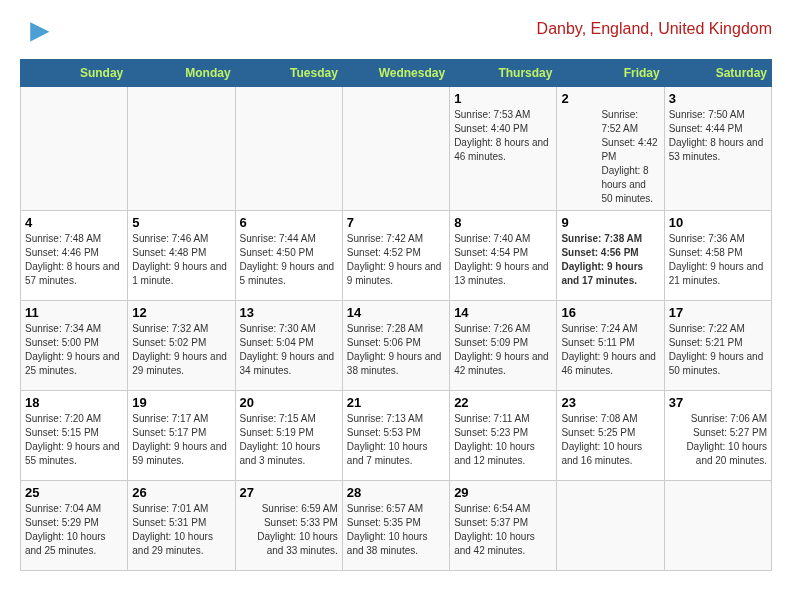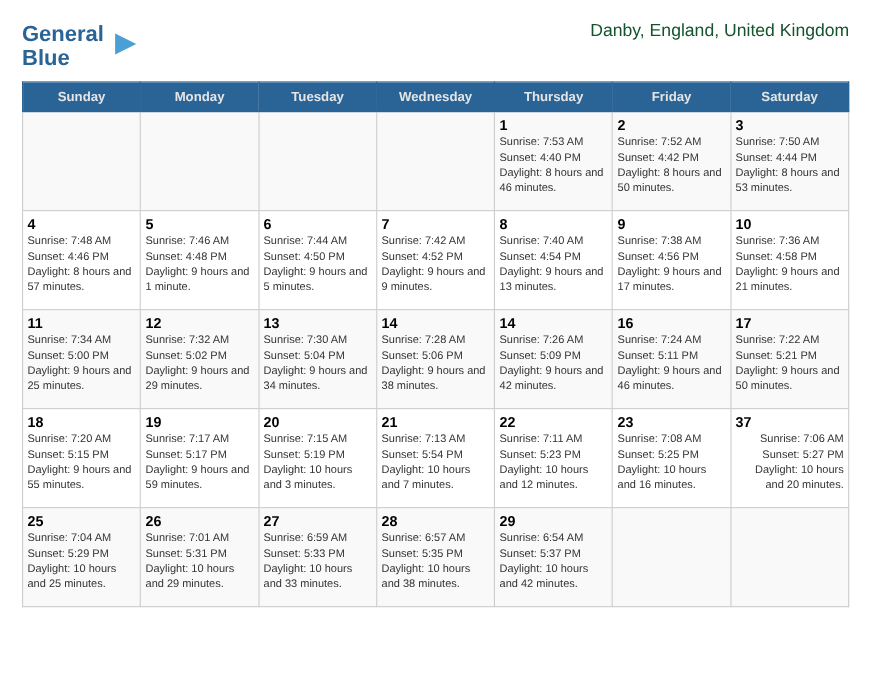--- a/index.html
+++ b/index.html
@@ -24,32 +24,32 @@
     .title-section {
       text-align: right;
     }
     .month-year {
       font-size: 36px;
       font-weight: bold;
       color: #333;
     }
     .location {
       font-size: 16px;
-      color: #14532d;
+      color: #b91c1c;
     }
     table {
       width: 100%;
       border-collapse: collapse;
       font-size: 11px;
     }
     thead tr th {
       background-color: #2a6496;
-      color: #e5e5e5;
+      color: #bef264;
       padding: 6px 4px;
-      text-align: center;
+      text-align: right;
       font-size: 12px;
       font-weight: bold;
       border: 1px solid #2a6496;
     }
     tbody tr td {
       border: 1px solid #ccc;
       vertical-align: top;
       padding: 4px;
       width: calc(100% / 7);
       min-height: 80px;
@@ -74,24 +74,20 @@
     tbody tr:nth-child(even) td {
       background-color: #fff;
     }
   </style>
 </head>
 <body>
 
 <div class="header-section">
   <div class="logo">
     <div style="display:flex; align-items:center;">
-      <div>
-        <div style="font-size:20px; font-weight:bold; color:#333; line-height:1.1;"><span style="color:#2a6496;">General</span></div>
-        <div style="font-size:20px; font-weight:bold; color:#2a6496; line-height:1.1;">Blue</div>
-      </div>
       <div style="color:#4a9fd4; font-size:32px; margin-left:4px; margin-top:-8px;">►</div>
     </div>
   </div>
   <div class="title-section">
     <div class="location">Danby, England, United Kingdom</div>
   </div>
 </div>
 
 <table>
   <thead>
@@ -112,21 +108,21 @@
         <td class="empty-cell"></td>
         <td class="empty-cell"></td>
         <td>
           <div class="day-number">1</div>
           <div class="day-info" style="white-space: pre-line;">Sunrise: 7:53 AM
 Sunset: 4:40 PM
 Daylight: 8 hours and 46 minutes.</div>
         </td>
         <td>
           <div class="day-number">2</div>
-          <div class="day-info" style="white-space: pre-line;">Sunrise: 7:52 AM
+          <div class="day-info" style="white-space: pre-line; margin-left: 40px;">Sunrise: 7:52 AM
 Sunset: 4:42 PM
 Daylight: 8 hours and 50 minutes.</div>
         </td>
         <td>
           <div class="day-number">3</div>
           <div class="day-info" style="white-space: pre-line;">Sunrise: 7:50 AM
 Sunset: 4:44 PM
 Daylight: 8 hours and 53 minutes.</div>
         </td>
       </tr>
@@ -156,21 +152,21 @@
 Daylight: 9 hours and 9 minutes.</div>
         </td>
         <td>
           <div class="day-number">8</div>
           <div class="day-info" style="white-space: pre-line;">Sunrise: 7:40 AM
 Sunset: 4:54 PM
 Daylight: 9 hours and 13 minutes.</div>
         </td>
         <td>
           <div class="day-number">9</div>
-          <div class="day-info" style="white-space: pre-line;">Sunrise: 7:38 AM
+          <div class="day-info" style="white-space: pre-line; font-weight: bold;">Sunrise: 7:38 AM
 Sunset: 4:56 PM
 Daylight: 9 hours and 17 minutes.</div>
         </td>
         <td>
           <div class="day-number">10</div>
           <div class="day-info" style="white-space: pre-line;">Sunrise: 7:36 AM
 Sunset: 4:58 PM
 Daylight: 9 hours and 21 minutes.</div>
         </td>
       </tr>
@@ -233,21 +229,21 @@
         </td>
         <td>
           <div class="day-number">20</div>
           <div class="day-info" style="white-space: pre-line;">Sunrise: 7:15 AM
 Sunset: 5:19 PM
 Daylight: 10 hours and 3 minutes.</div>
         </td>
         <td>
           <div class="day-number">21</div>
           <div class="day-info" style="white-space: pre-line;">Sunrise: 7:13 AM
-Sunset: 5:54 PM
+Sunset: 5:53 PM
 Daylight: 10 hours and 7 minutes.</div>
         </td>
         <td>
           <div class="day-number">22</div>
           <div class="day-info" style="white-space: pre-line;">Sunrise: 7:11 AM
 Sunset: 5:23 PM
 Daylight: 10 hours and 12 minutes.</div>
         </td>
         <td>
           <div class="day-number">23</div>
@@ -270,21 +266,21 @@
 Daylight: 10 hours and 25 minutes.</div>
         </td>
         <td>
           <div class="day-number">26</div>
           <div class="day-info" style="white-space: pre-line;">Sunrise: 7:01 AM
 Sunset: 5:31 PM
 Daylight: 10 hours and 29 minutes.</div>
         </td>
         <td>
           <div class="day-number">27</div>
-          <div class="day-info" style="white-space: pre-line;">Sunrise: 6:59 AM
+          <div class="day-info" style="white-space: pre-line; text-align: right;">Sunrise: 6:59 AM
 Sunset: 5:33 PM
 Daylight: 10 hours and 33 minutes.</div>
         </td>
         <td>
           <div class="day-number">28</div>
           <div class="day-info" style="white-space: pre-line;">Sunrise: 6:57 AM
 Sunset: 5:35 PM
 Daylight: 10 hours and 38 minutes.</div>
         </td>
         <td>

